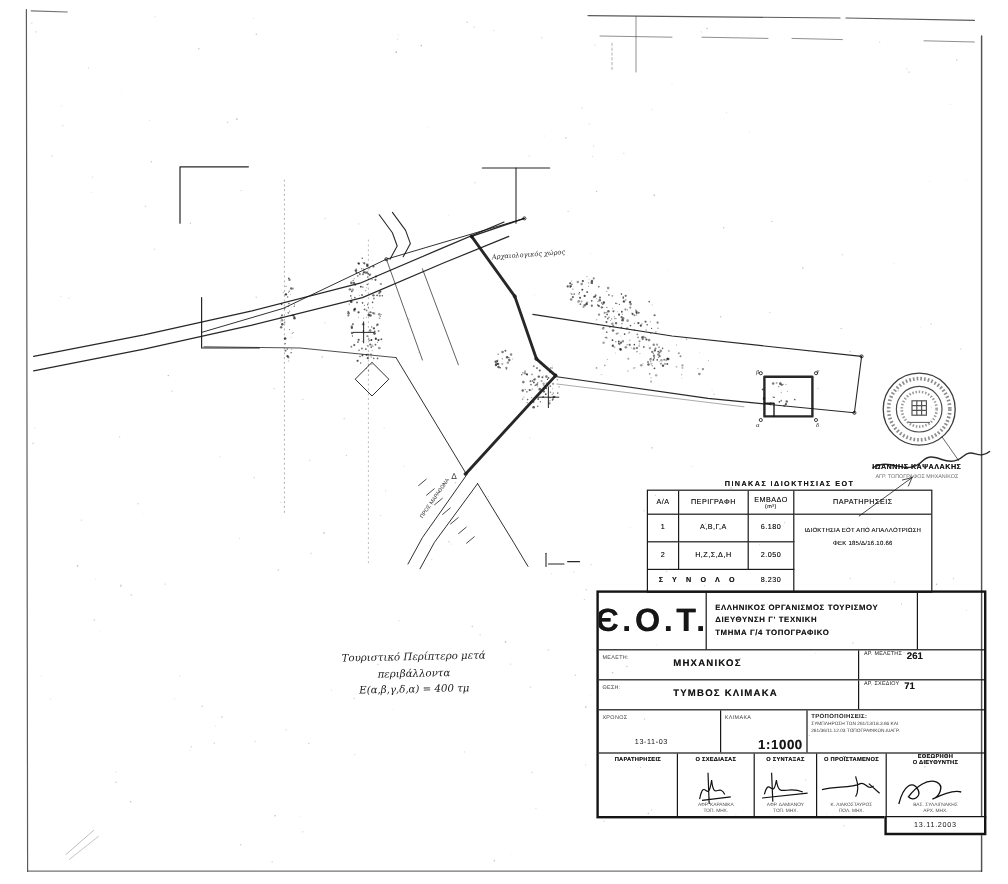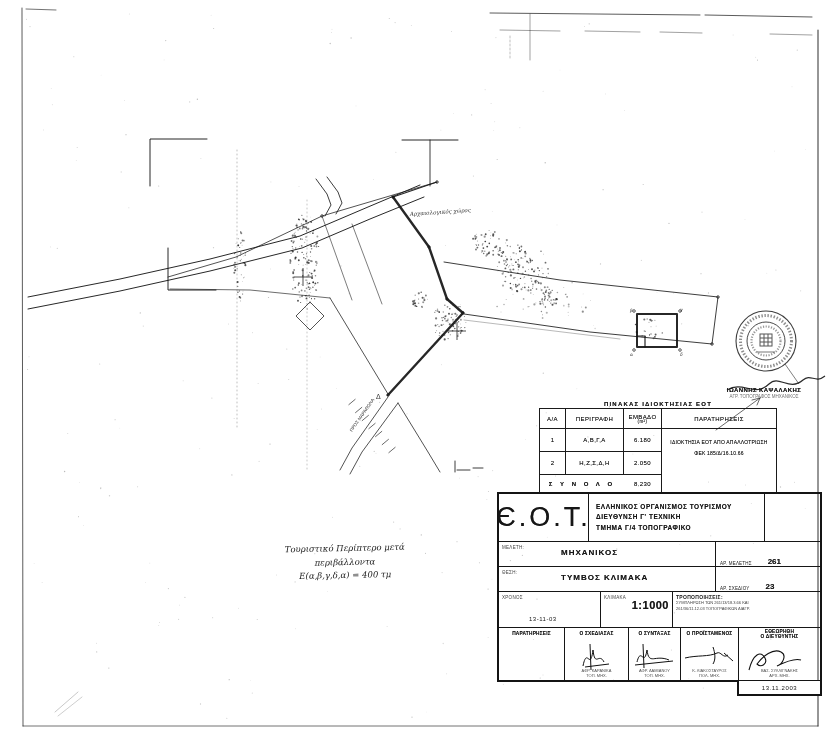--- a/index.html
+++ b/index.html
@@ -25,34 +25,34 @@
                 padding-top:8px;font-size:5px;line-height:2.1;text-align:center;letter-spacing:.2px;}
   .total-label{grid-column:1/3;letter-spacing:3px;font-weight:bold;}
 
   
   .title-block{position:absolute;left:497px;top:492px;width:321px;border:2px solid #141414;}
   .tb-row{display:grid;border-bottom:1px solid #161616;}
   .tb-head{grid-template-columns:90px 1fr 55px;height:47px;}
   .tb-cell{border-right:1px solid #161616;position:relative;overflow:hidden;}
   .tb-cell:last-child{border-right:none;}
   .logo{display:flex;align-items:center;justify-content:center;
-        font-size:27px;font-weight:normal;letter-spacing:3px;text-shadow:0 0 .5px rgba(0,0,0,.6);}
+        font-size:27px;font-weight:bold;letter-spacing:3px;text-shadow:0 0 .5px rgba(0,0,0,.6);}
   .org{display:flex;flex-direction:column;justify-content:center;padding-left:7px;
        font-size:6.5px;font-weight:bold;line-height:1.55;letter-spacing:.5px;
        text-shadow:0 0 .4px rgba(0,0,0,.5);}
   .tb-data{grid-template-columns:1fr 104px;height:24px;}
   .fld-label{position:absolute;left:3px;top:3px;font-size:4.5px;letter-spacing:.3px;opacity:.85;}
   .fld-value{position:absolute;left:62px;top:6px;font-size:8px;font-weight:bold;letter-spacing:1px;
              text-shadow:0 0 .4px rgba(0,0,0,.55);}
-  .fld-right{display:flex;align-items:flex-end;padding-left:4px;gap:16px;}
+  .fld-right{display:flex;align-items:flex-start;padding-left:4px;gap:4px;}
   .fld-right .rl{font-size:4.5px;letter-spacing:.2px;}
   .fld-right .rv{font-size:8px;font-weight:bold;text-shadow:0 0 .4px rgba(0,0,0,.55);}
   .rv.hand{font-family:"DejaVu Serif",serif;font-style:italic;font-size:9px;}
   .tb-meta{grid-template-columns:102px 72px 1fr;height:35px;}
-  .meta-big{position:absolute;right:3px;bottom:16px;font-size:11px;font-weight:bold;letter-spacing:.5px;
+  .meta-big{position:absolute;right:3px;bottom:0;font-size:11px;font-weight:bold;letter-spacing:.5px;
             text-shadow:0 0 .5px rgba(0,0,0,.6);}
   .meta-date{position:absolute;left:30px;bottom:5px;font-size:6px;letter-spacing:.5px;}
   .trop{padding:2px 3px;}
   .trop .tl{font-size:5px;font-weight:bold;letter-spacing:.3px;}
   .trop .ts{font-size:4px;line-height:1.5;transform-origin:0 0;opacity:.85;filter:blur(.2px);}
   .tb-sign{grid-template-columns:66px 64px 52px 58px 1fr;height:52px;border-bottom:none;}
   .sig-head{font-size:4.8px;font-weight:bold;text-align:center;margin-top:3px;letter-spacing:.2px;
             text-shadow:0 0 .3px rgba(0,0,0,.5);}
   .sig-name{position:absolute;bottom:1px;left:0;right:0;text-align:center;font-size:5px;
             line-height:1.15;transform:scale(.8);opacity:.8;filter:blur(.25px);}
@@ -1019,21 +1019,21 @@
       </div>
     </div>
 
     <div class="tb-row tb-data">
       <div class="tb-cell">
         <span class="fld-label">ΘΕΣΗ:</span>
         <span class="fld-value">ΤΥΜΒΟΣ ΚΛΙΜΑΚΑ</span>
       </div>
       <div class="tb-cell fld-right">
         <span class="rl">ΑΡ. ΣΧΕΔΙΟΥ</span>
-        <span class="rv">23</span>
+        <span class="rv">71</span>
       </div>
     </div>
 
 
     <div class="tb-row tb-meta">
       <div class="tb-cell">
         <span class="fld-label">ΧΡΟΝΟΣ</span>
         <span class="meta-date">13-11-03</span>
       </div>
       <div class="tb-cell">

